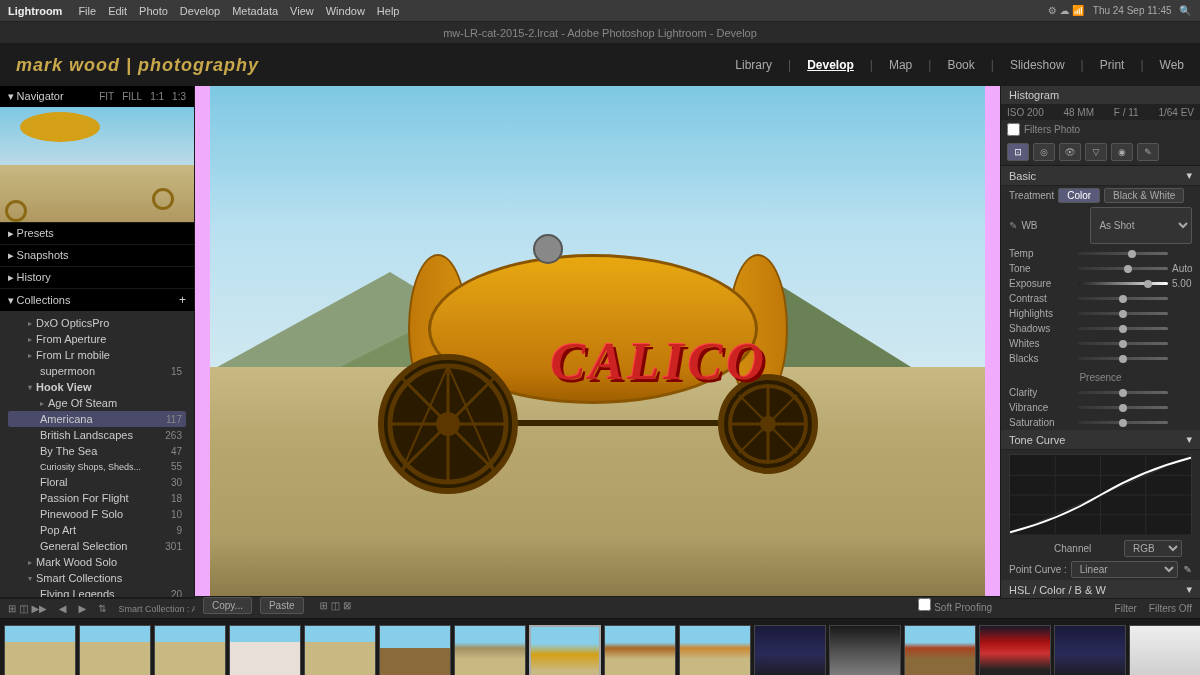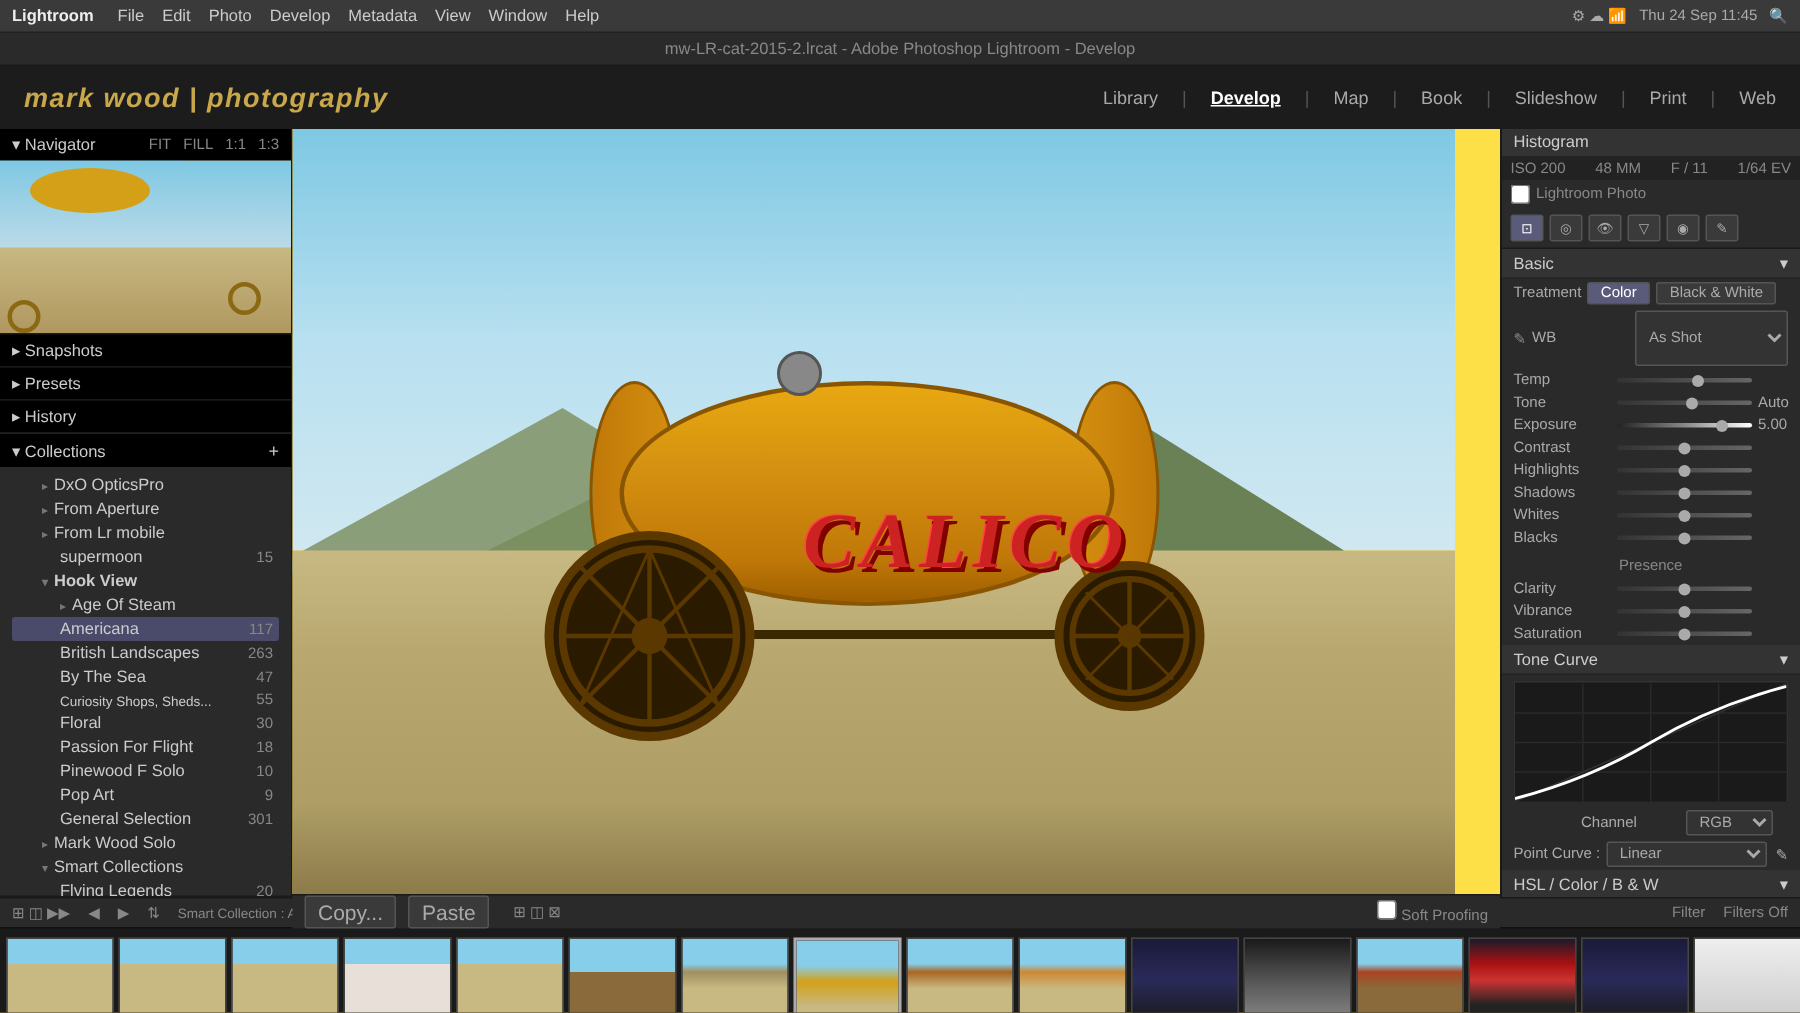--- a/index.html
+++ b/index.html
@@ -171,22 +171,22 @@
       flex: 1;
       background: #1a1a1a;
       display: flex;
       flex-direction: column;
       position: relative;
     }
     #image-area {
       flex: 1;
       display: flex;
       align-items: center;
-      justify-content: flex-start;
-      background: #fde047;
+      justify-content: center;
+      background: #f0abfc;
     }
 
     
     #calico-scene {
       width: 775px;
       height: 510px;
       position: relative;
       overflow: hidden;
     }
     .sky {
@@ -552,21 +552,21 @@
       background: #2a2a2a;
       display: flex;
       align-items: center;
       padding: 0 8px;
       gap: 12px;
       font-size: 10px;
       color: #888;
       border-top: 1px solid #1a1a1a;
     }
 
-    .bottom-btn { cursor: pointer; padding: 2px 8px; background: #3a3a3a; border: 1px solid #555; border-radius: 2px; font-size: 14px; color: #aaa; }
+    .bottom-btn { cursor: pointer; padding: 2px 8px; background: #3a3a3a; border: 1px solid #555; border-radius: 2px; font-size: 10px; color: #aaa; }
 
     .channel-row {
       display: flex;
       align-items: center;
       padding: 2px 8px;
       gap: 20px;
       font-size: 10px;
       color: #aaa;
       margin-left: 45px;
     }
@@ -678,27 +678,27 @@
 
           <div class="wagon-tank-mini"></div>
           <div class="wagon-wheel-mini wheel-left-mini"></div>
           <div class="wagon-wheel-mini wheel-right-mini" style="left:auto;right:20px;bottom:12px"></div>
         </div>
       </div>
     </div>
 
     <div class="panel-section">
       <div class="panel-header">
-        <span>▸ Snapshots</span>
+        <span>▸ Presets</span>
       </div>
     </div>
 
     <div class="panel-section">
       <div class="panel-header">
-        <span>▸ Presets</span>
+        <span>▸ Snapshots</span>
       </div>
     </div>
 
     <div class="panel-section">
       <div class="panel-header">
         <span>▸ History</span>
       </div>
     </div>
 
     <div class="panel-section collections-list" style="flex:1;overflow-y:auto">
@@ -860,21 +860,21 @@
       
     </div>
     <div id="histogram-info">
       <span>ISO 200</span>
       <span>48 MM</span>
       <span>F / 11</span>
       <span>1/64 EV</span>
     </div>
     <div id="original-photo-toggle">
       <input type="checkbox" style="">
-      <span>Lightroom Photo</span>
+      <span>Filters Photo</span>
     </div>
 
     <div id="tool-bar-right">
       <div class="tool-btn active">⊡</div>
       <div class="tool-btn">◎</div>
       <div class="tool-btn">👁</div>
       <div class="tool-btn">▽</div>
       <div class="tool-btn">◉</div>
       <div class="tool-btn">✎</div>
     </div>

